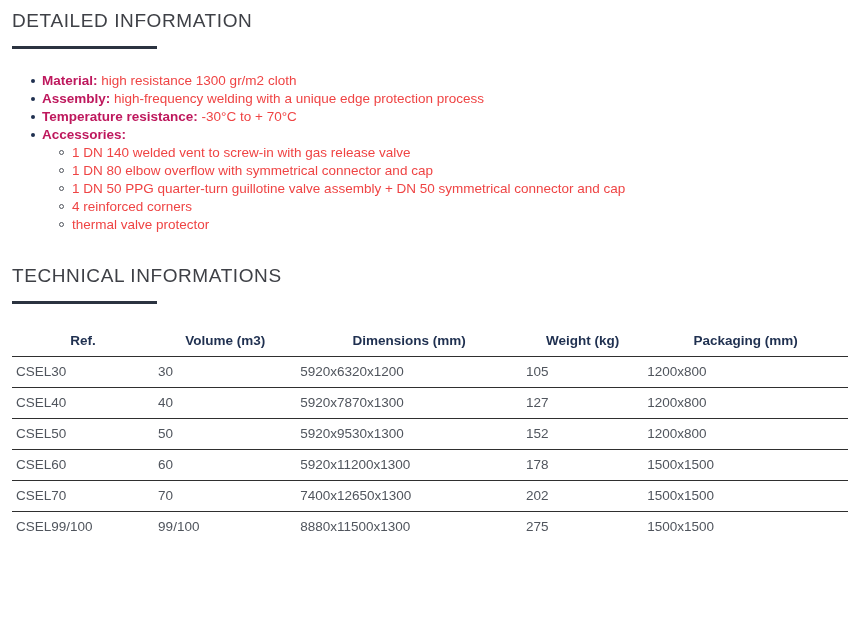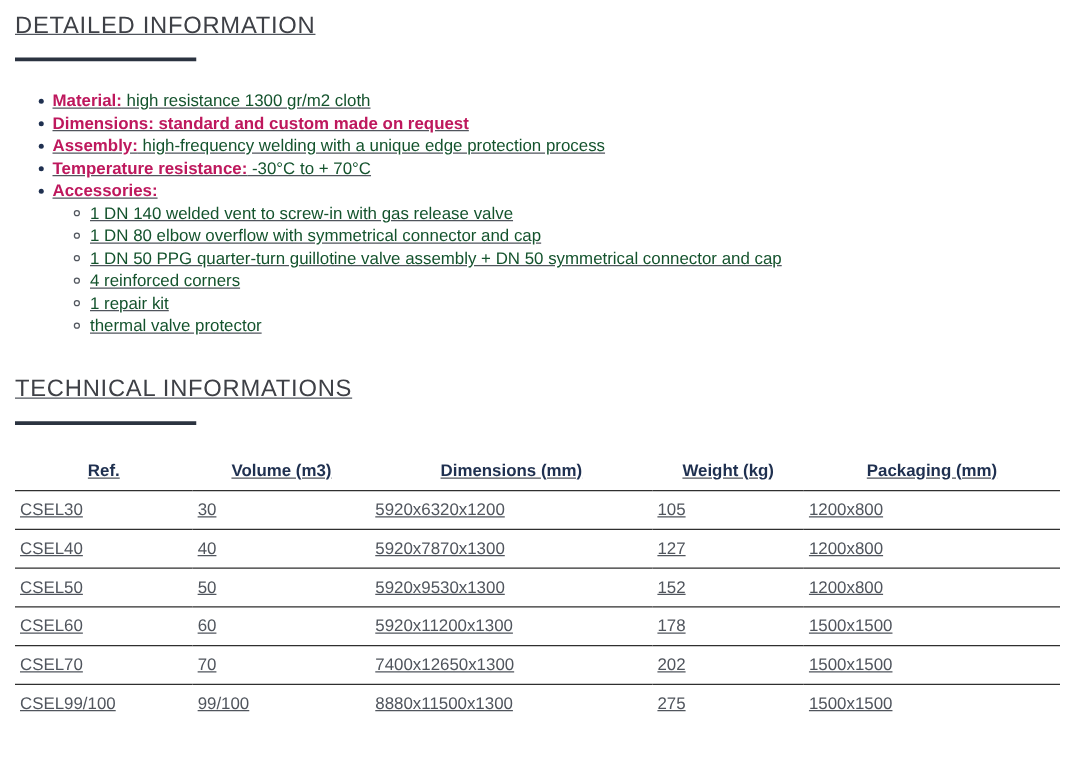--- a/index.html
+++ b/index.html
@@ -8,21 +8,20 @@
     font-family: "Liberation Sans", "DejaVu Sans", sans-serif;
     color: #50555d;
   }
   .page {
     position: relative;
     width: 861px;
     height: 626px;
     overflow: hidden;
     background: #ffffff;
     padding: 10px 12px 0 12px;
-    text-decoration: underline;
   }
   .section-heading {
     font-size: 19px;
     font-weight: 400;
     color: #3e4046;
     letter-spacing: 0.6px;
   }
   .heading-underline {
     width: 145px;
     height: 3px;
@@ -46,21 +45,21 @@
     top: 7px;
     width: 4px;
     height: 4px;
     border-radius: 50%;
     background: #1f3050;
   }
   .item-label {
     font-weight: 700;
     color: #be185d;
   }
-  .item-text { color: #14532d; }
+  .item-text { color: #ef4444; }
   ul.sub-list {
     list-style: none;
     font-size: 13.5px;
     line-height: 18px;
   }
   ul.sub-list > li {
     position: relative;
     padding-left: 60px;
   }
   ul.sub-list > li .circle-bullet {
@@ -106,23 +105,20 @@
 
   <div class="section-detailed">
     <div class="section-heading">DETAILED INFORMATION</div>
     <div class="heading-underline"></div>
 
     <ul class="detail-list">
       <li>
         <span class="bullet"></span><span class="item-label">Material:</span><span class="item-text"> high resistance 1300 gr/m2 cloth</span>
       </li>
       <li>
-        <span class="bullet"></span><span class="item-label">Dimensions: standard and custom made on request</span><span class="item-text"></span>
-      </li>
-      <li>
         <span class="bullet"></span><span class="item-label">Assembly:</span><span class="item-text"> high-frequency welding with a unique edge protection process</span>
       </li>
       <li>
         <span class="bullet"></span><span class="item-label">Temperature resistance:</span><span class="item-text"> -30°C to + 70°C</span>
       </li>
       <li>
         <span class="bullet"></span><span class="item-label">Accessories:</span><span class="item-text"></span>
       </li>
     </ul>
 
@@ -131,23 +127,20 @@
         <span class="circle-bullet"></span><span class="item-text">1 DN 140 welded vent to screw-in with gas release valve</span>
       </li>
       <li>
         <span class="circle-bullet"></span><span class="item-text">1 DN 80 elbow overflow with symmetrical connector and cap</span>
       </li>
       <li>
         <span class="circle-bullet"></span><span class="item-text">1 DN 50 PPG quarter-turn guillotine valve assembly + DN 50 symmetrical connector and cap</span>
       </li>
       <li>
         <span class="circle-bullet"></span><span class="item-text">4 reinforced corners</span>
-      </li>
-      <li>
-        <span class="circle-bullet"></span><span class="item-text">1 repair kit</span>
       </li>
       <li>
         <span class="circle-bullet"></span><span class="item-text">thermal valve protector</span>
       </li>
     </ul>
   </div>
 
   <div class="section-technical">
     <div class="section-heading">TECHNICAL INFORMATIONS</div>
     <div class="heading-underline"></div>

